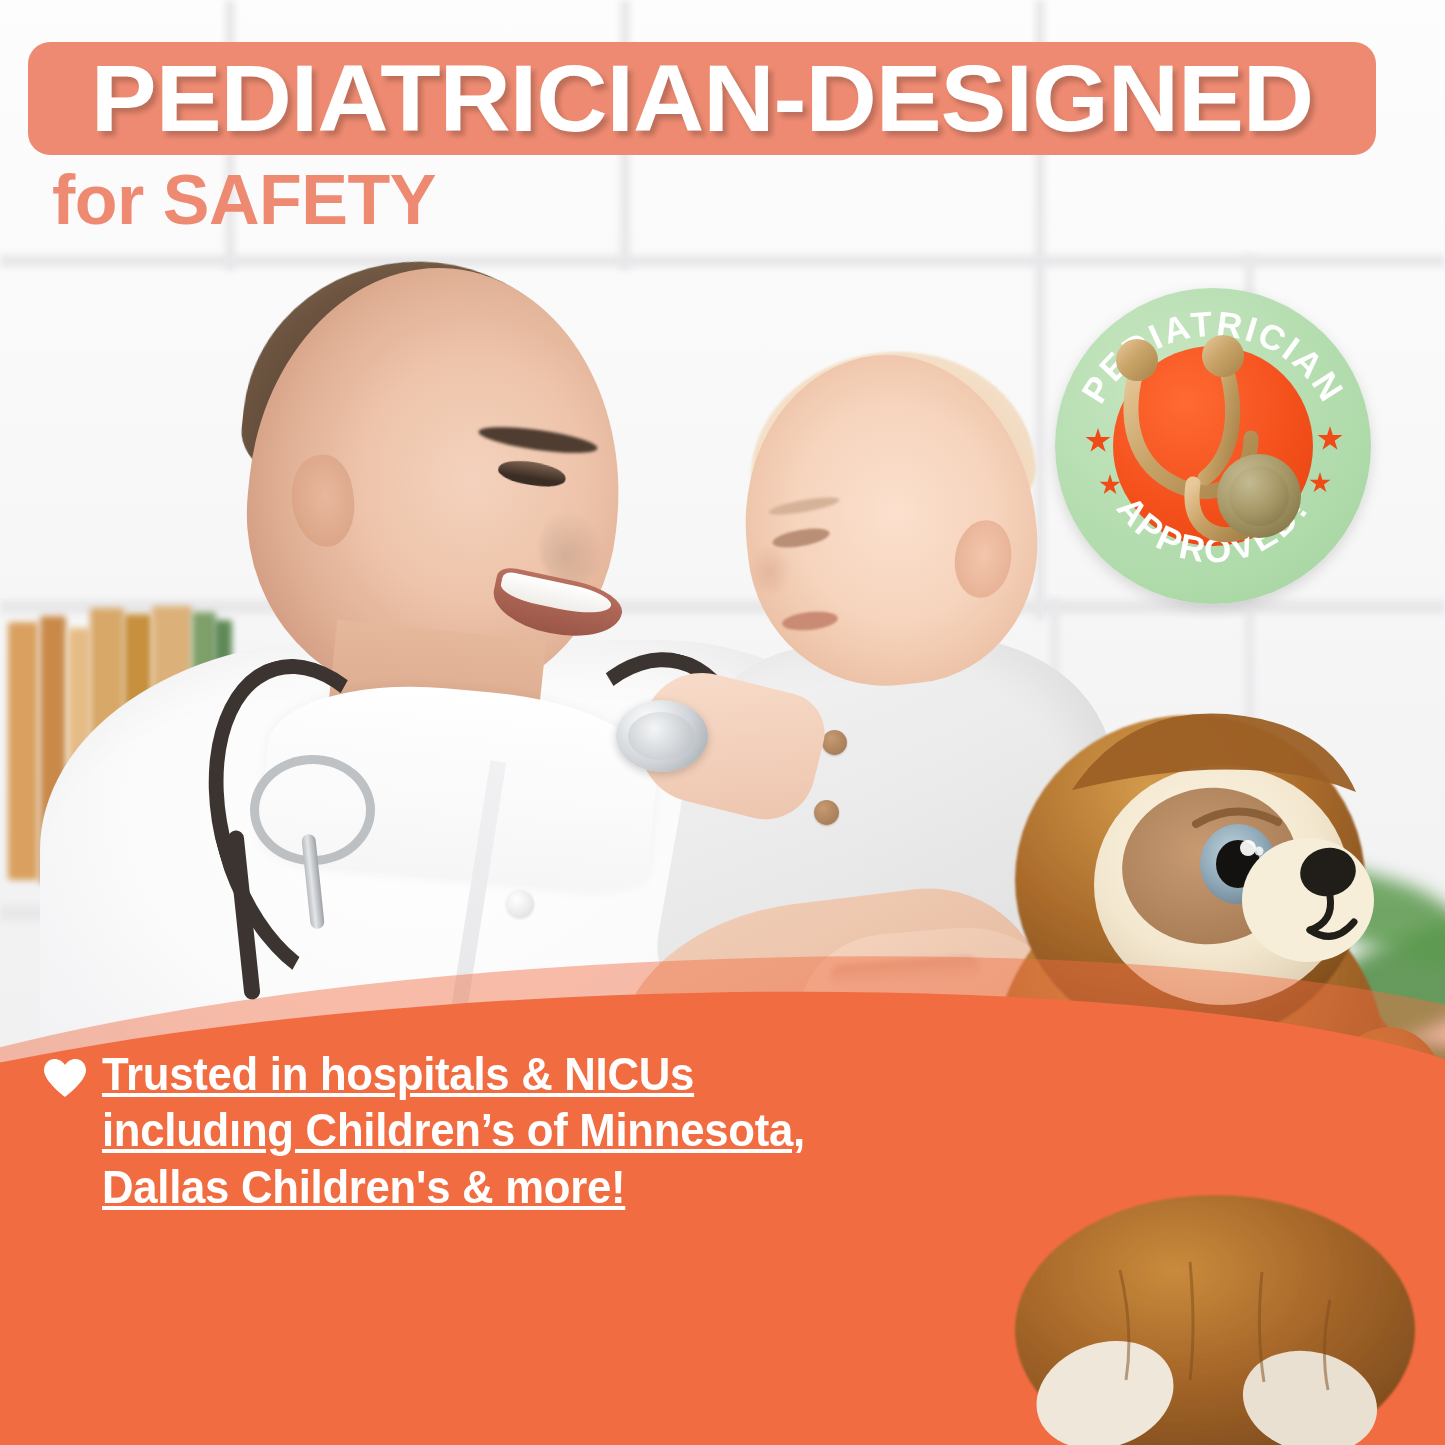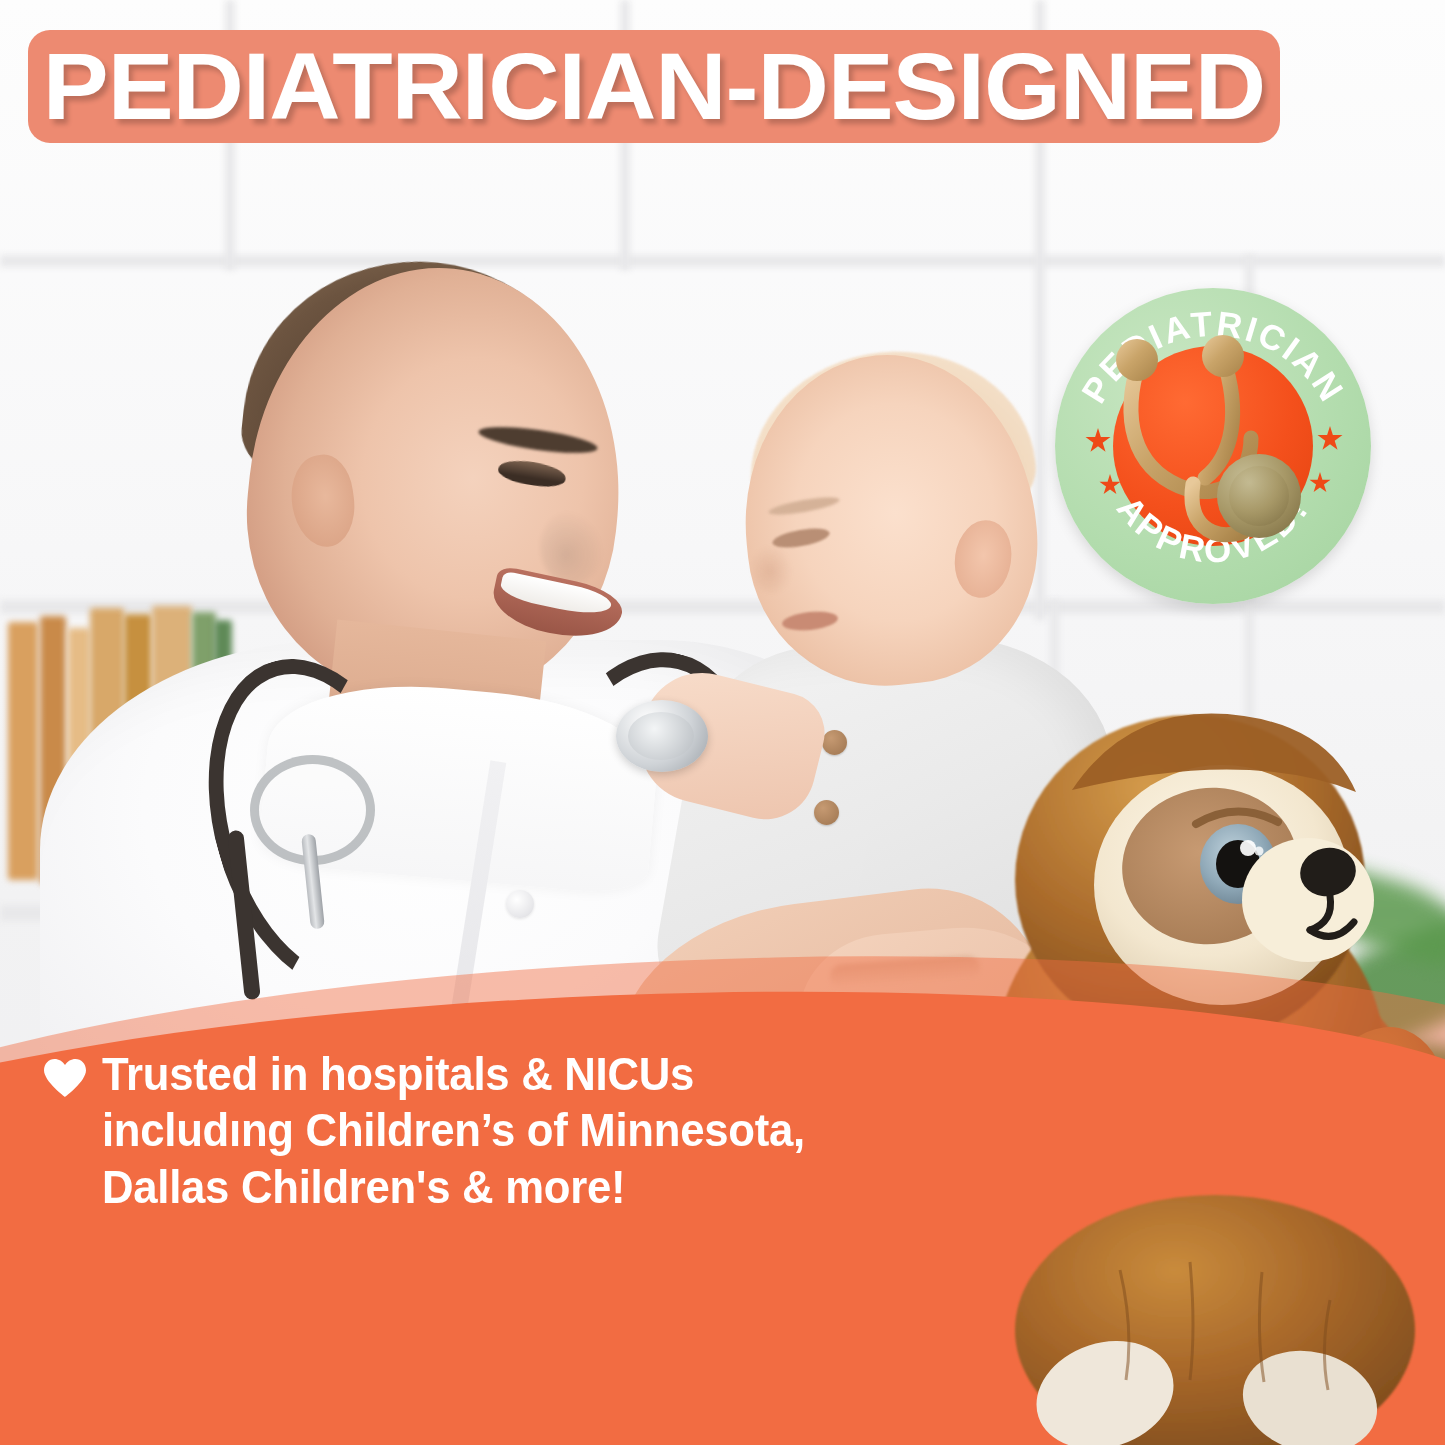--- a/index.html
+++ b/index.html
@@ -267,21 +267,21 @@
     transform: rotate(10deg);
   }
   .baby-btn {
     position:absolute; width:25px; height:25px; border-radius:50%;
     background: radial-gradient(circle at 36% 32%, #c69a72, #9e7550);
     box-shadow: 0 1px 2px rgba(0,0,0,.2);
   }
 
   
   .hdr-bar {
-    position:absolute; left:28px; top:30px; width:1252px; height:113px;
+    position:absolute; left:28px; top:42px; width:1348px; height:113px;
     background: var(--salmon);
     border-radius: 22px;
   }
   .hdr-bar-text {
     position:absolute; left:0; top:0; width:100%; height:100%;
     display:flex; align-items:center; justify-content:center;
     color:#ffffff;
     font-size: 95px;
     font-weight: 700;
     letter-spacing: -1px;
@@ -346,20 +346,21 @@
   }
   .panel-fill {
     position:absolute; left:0; top:1190px; width:1445px; height:255px;
     background: var(--orange);
   }
 
   .bullets {
     position:absolute; left:44px; top:1046px;
     width: 900px;
     color:#ffffff;
+    text-decoration:underline;
   }
   .bullet {
     display:flex; align-items:flex-start;
     margin-bottom: 62px;
   }
   .bullet:last-child { margin-bottom:0; }
   .heart {
     flex: 0 0 auto;
     width: 42px; height: 38px;
     margin-right: 16px; margin-top: 13px;
@@ -575,20 +576,21 @@
       <path d="M1120 1270 q14 60 6 110" fill="none"></path>
       <path d="M1190 1262 q6 66 0 118" fill="none"></path>
       <path d="M1262 1272 q-6 60 2 110" fill="none"></path>
       <path d="M1330 1300 q-10 50 -2 90" fill="none"></path>
     </g>
   </svg>
 
   <div class="hdr-bar">
     <div class="hdr-bar-text">PEDIATRICIAN-DESIGNED</div>
   </div>
+  <div class="hdr-sub">for SAFETY</div>
 
   <div class="badge">
     <div class="badge-outer"></div>
     <div class="badge-inner"></div>
 
     <svg class="badge-arc-top" viewBox="0 0 316 316">
       <defs>
         <path id="arcTop" d="M 34 172 A 124 124 0 0 1 282 172" fill="none"></path>
       </defs>
       <text><textPath href="#arcTop" startOffset="50%" text-anchor="middle">PEDIATRICIAN</textPath></text>

